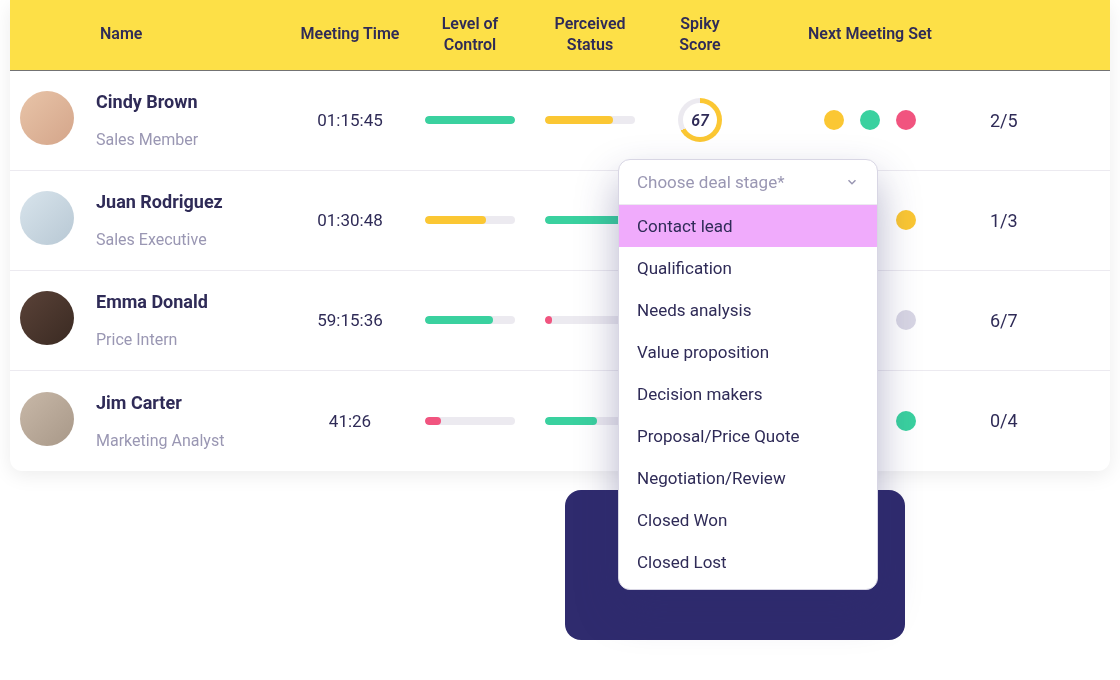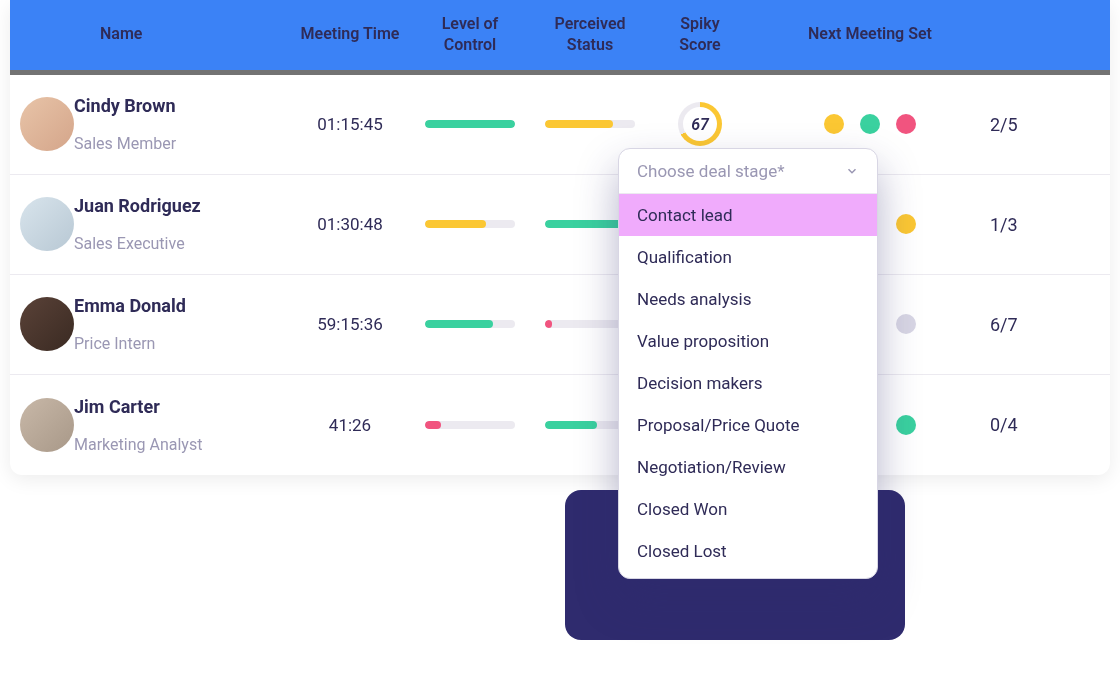--- a/index.html
+++ b/index.html
@@ -16,22 +16,22 @@
     margin: 0 auto;
     background: #fff;
     border-radius: 12px;
     box-shadow: 0 4px 20px rgba(0,0,0,0.08);
     overflow: visible;
     position: relative;
   }
   .header-row {
     display: grid;
     grid-template-columns: 280px 120px 120px 120px 100px 240px 120px;
-    border-bottom: 5px solid #737373;
-    background: #3b82f6;
+    border-bottom: 1px solid #737373;
+    background: #fde047;
   }
   .header-cell {
     padding: 14px 8px;
     text-align: center;
     color: #2f2b57;
     font-weight: 600;
     font-size: 16px;
     line-height: 1.3;
     display: flex;
     align-items: center;
@@ -45,22 +45,22 @@
     display: grid;
     grid-template-columns: 280px 120px 120px 120px 100px 240px 120px;
     border-bottom: 1px solid #eceaf0;
     align-items: center;
     height: 100px;
     position: relative;
   }
   .data-row:last-child { border-bottom: none; }
   .name-cell {
     display: flex;
-    align-items: center;
-    gap: 0;
+    align-items: flex-start;
+    gap: 22px;
     padding-left: 10px;
   }
   .avatar {
     width: 54px;
     height: 54px;
     border-radius: 50%;
     flex-shrink: 0;
     display: inline-block;
   }
   .name-block { display: flex; flex-direction: column; }
@@ -144,21 +144,21 @@
   }
   .next-cell {
     text-align: left;
     color: #2f2b57;
     font-size: 18px;
   }
   
   .dropdown {
     position: absolute;
     left: 618px;
-    top: 148px;
+    top: 159px;
     width: 260px;
     background: #fff;
     border: 1.5px solid #d8d6e4;
     border-radius: 12px;
     box-shadow: 0 20px 40px rgba(47,43,110,0.35);
     z-index: 50;
     overflow: hidden;
   }
   .dropdown-header {
     display: flex;

